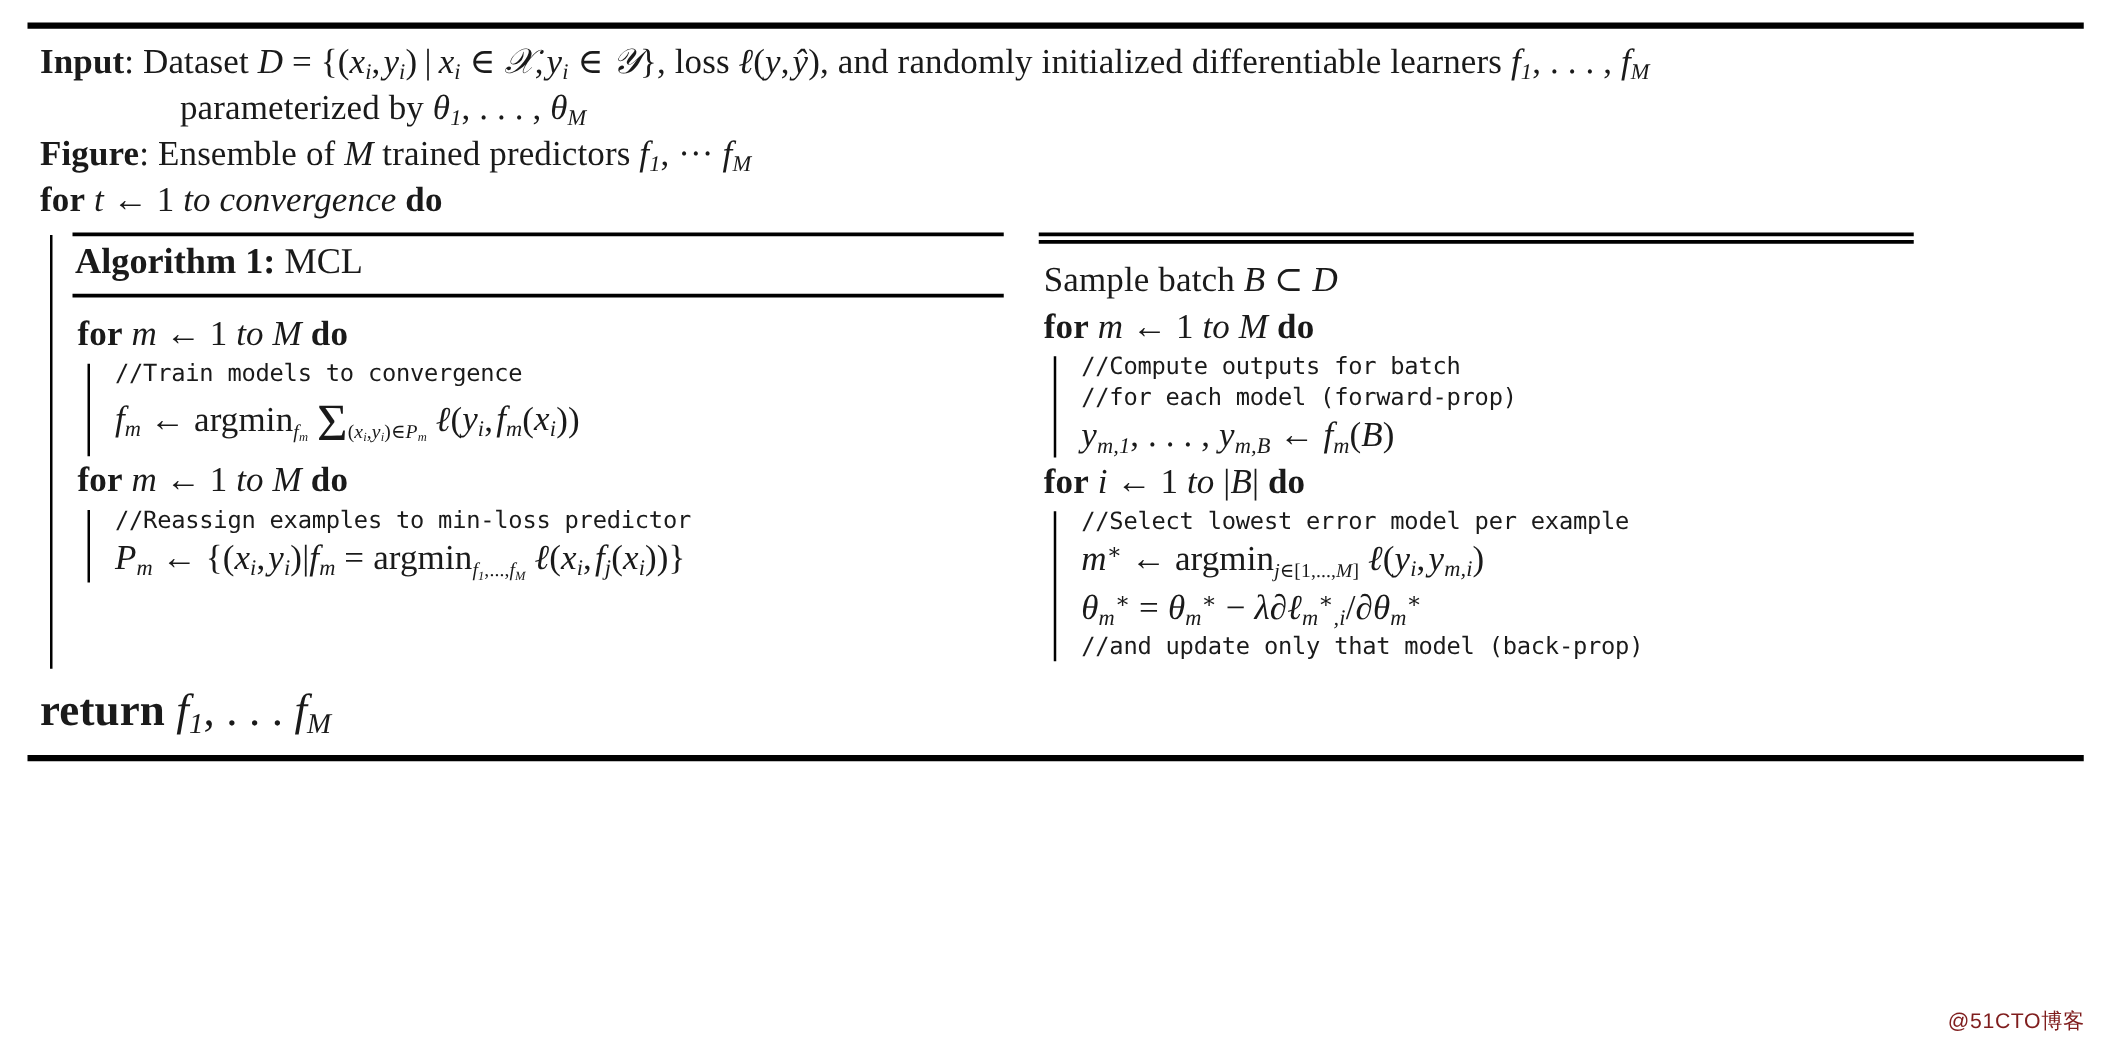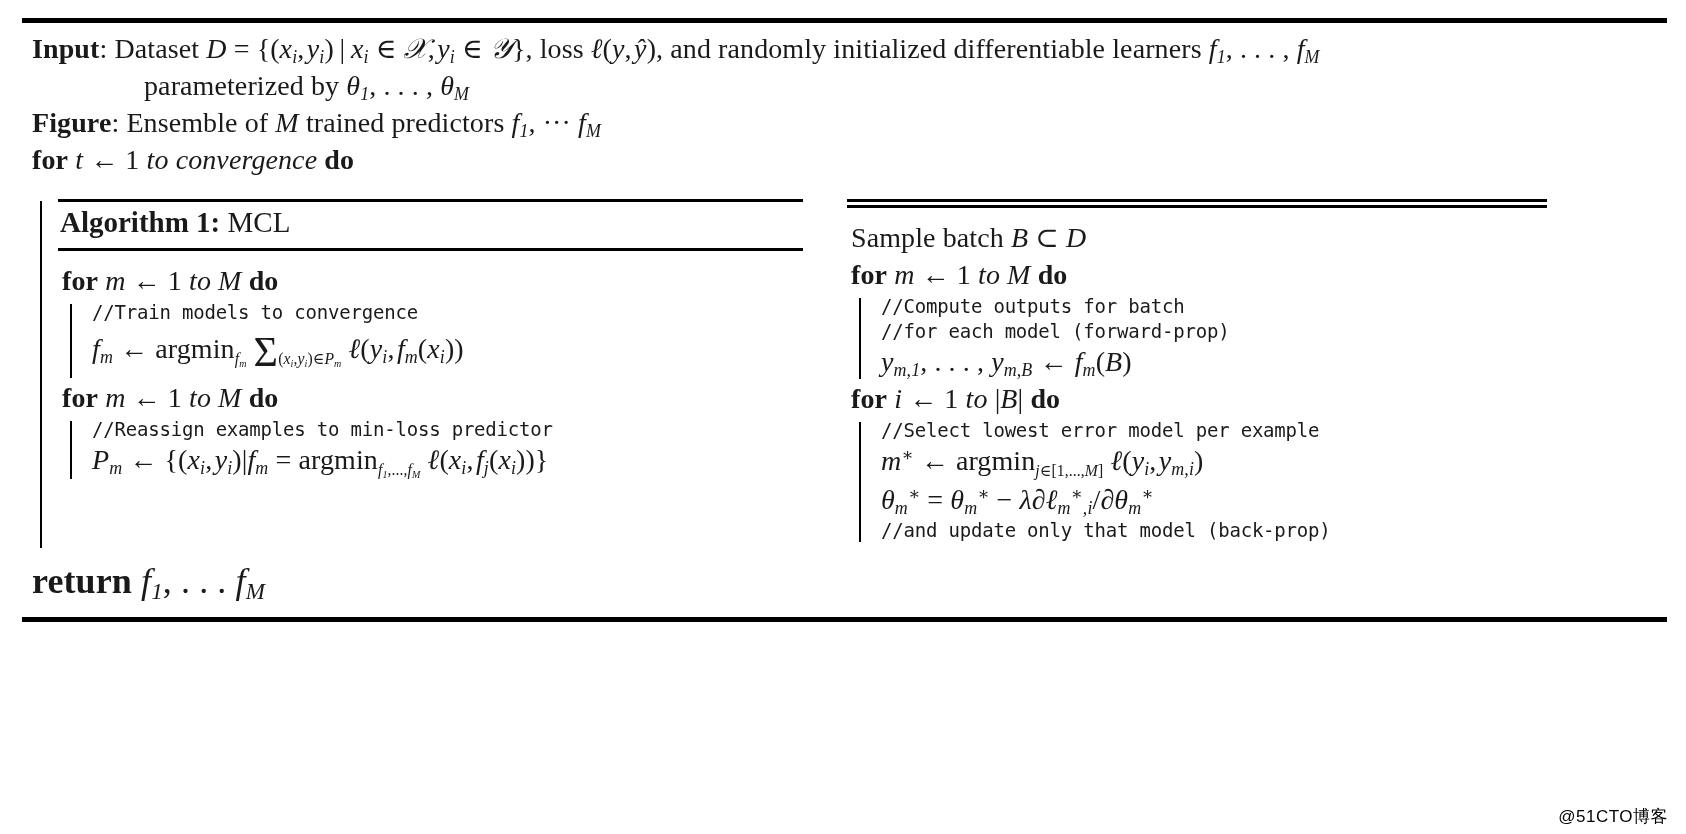--- a/index.html
+++ b/index.html
@@ -112,22 +112,22 @@
     left: 8px;
     top: 4px;
     bottom: 2px;
     width: 2px;
     background: #000;
   }
 
   
   .cols {
     display: flex;
-    gap: 44px;
-    margin-top: 20px;
+    gap: 28px;
+    margin-top: 6px;
     margin-bottom: 10px;
   }
   .alg-box {
     flex: 1 1 0;
     min-width: 0;
   }
   .alg-box.left { max-width: 745px; }
   .alg-box.right { max-width: 700px; }
 
   .alg-rule-top {
@@ -166,21 +166,21 @@
     line-height: 1.36;
     color: #111;
   }
   .caption .ref { color: #e8191b; }
 
   .watermark {
     position: absolute;
     right: 18px;
     bottom: 6px;
     font-size: 17px;
-    color: #000000;
+    color: #7f1d1d;
     font-family: "Liberation Sans", sans-serif;
     letter-spacing: 0.5px;
   }
 </style>
 </head>
 <body>
 
 <div class="page">
 
   <div class="alg-figure">

